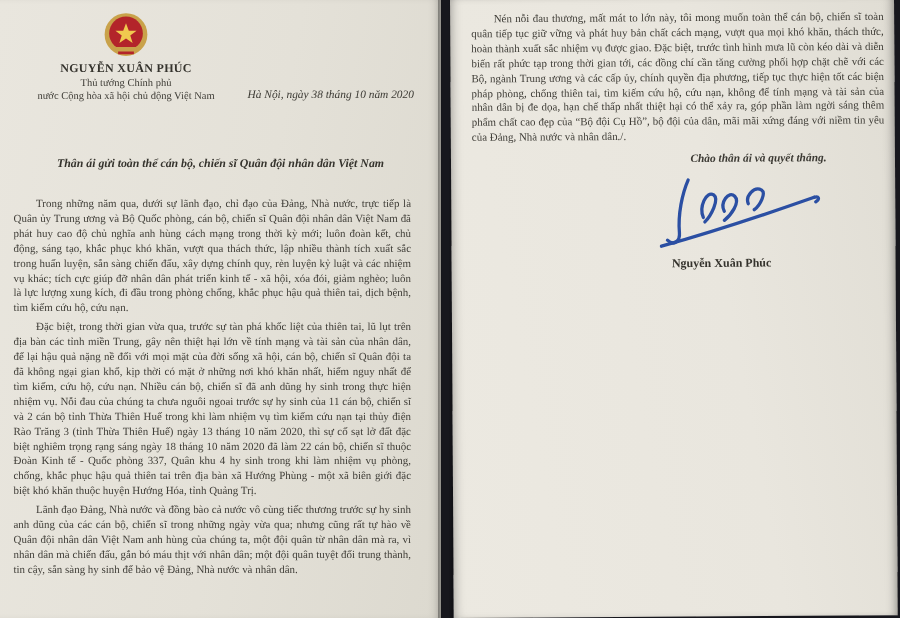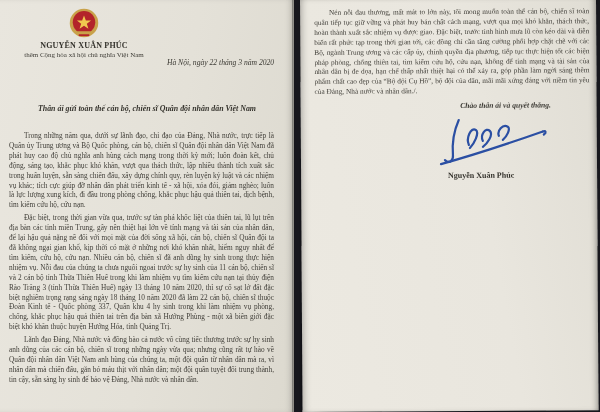--- a/index.html
+++ b/index.html
@@ -75,24 +75,25 @@
 
     <div class="sender-block">
       <svg class="emblem" width="30" height="30" viewBox="0 0 40 40">
         <circle cx="20" cy="20" r="19" fill="#c9a24a"></circle>
         <circle cx="20" cy="19" r="15" fill="#b3242a"></circle>
         <polygon points="20,10 22.5,16.6 29.4,16.6 23.8,20.9 25.9,27.6 20,23.5 14.1,27.6 16.2,20.9 10.6,16.6 17.5,16.6" fill="#f0c94f"></polygon>
         <path d="M11 31 h18 v4 h-18 z" fill="#c9a24a"></path>
         <path d="M13 35 h14 v2.5 h-14 z" fill="#b3242a"></path>
       </svg>
       <div class="sender-name">NGUYỄN XUÂN PHÚC</div>
-      <div class="sender-country">thêm Cộng hòa xã hội chủ nghĩa Việt Nam</div>
+      <div class="sender-role">Thủ tướng Chính phủ</div>
+      <div class="sender-country">nước Cộng hòa xã hội chủ động Việt Nam</div>
     </div>
 
-    <div class="dateline">Hà Nội, ngày 22 tháng 3 năm 2020</div>
+    <div class="dateline">Hà Nội, ngày 38 tháng 10 năm 2020</div>
 
     <div class="letter-title">Thân ái gửi toàn thể cán bộ, chiến sĩ Quân đội nhân dân Việt Nam</div>
 
     <div class="body-block">
       <p>Trong những năm qua, dưới sự lãnh đạo, chỉ đạo của Đảng, Nhà nước, trực tiếp là Quân ủy Trung ương và Bộ Quốc phòng, cán bộ, chiến sĩ Quân đội nhân dân Việt Nam đã phát huy cao độ chủ nghĩa anh hùng cách mạng trong thời kỳ mới; luôn đoàn kết, chủ động, sáng tạo, khắc phục khó khăn, vượt qua thách thức, lập nhiều thành tích xuất sắc trong huấn luyện, sẵn sàng chiến đấu, xây dựng chính quy, rèn luyện kỷ luật và các nhiệm vụ khác; tích cực giúp đỡ nhân dân phát triển kinh tế - xã hội, xóa đói, giảm nghèo; luôn là lực lượng xung kích, đi đầu trong phòng chống, khắc phục hậu quả thiên tai, dịch bệnh, tìm kiếm cứu hộ, cứu nạn.</p>
       <p>Đặc biệt, trong thời gian vừa qua, trước sự tàn phá khốc liệt của thiên tai, lũ lụt trên địa bàn các tỉnh miền Trung, gây nên thiệt hại lớn về tính mạng và tài sản của nhân dân, để lại hậu quả nặng nề đối với mọi mặt của đời sống xã hội, cán bộ, chiến sĩ Quân đội ta đã không ngại gian khổ, kịp thời có mặt ở những nơi khó khăn nhất, hiểm nguy nhất để tìm kiếm, cứu hộ, cứu nạn. Nhiều cán bộ, chiến sĩ đã anh dũng hy sinh trong thực hiện nhiệm vụ. Nỗi đau của chúng ta chưa nguôi ngoai trước sự hy sinh của 11 cán bộ, chiến sĩ và 2 cán bộ tỉnh Thừa Thiên Huế trong khi làm nhiệm vụ tìm kiếm cứu nạn tại thủy điện Rào Trăng 3 (tỉnh Thừa Thiên Huế) ngày 13 tháng 10 năm 2020, thì sự cố sạt lở đất đặc biệt nghiêm trọng rạng sáng ngày 18 tháng 10 năm 2020 đã làm 22 cán bộ, chiến sĩ thuộc Đoàn Kinh tế - Quốc phòng 337, Quân khu 4 hy sinh trong khi làm nhiệm vụ phòng, chống, khắc phục hậu quả thiên tai trên địa bàn xã Hướng Phùng - một xã biên giới đặc biệt khó khăn thuộc huyện Hướng Hóa, tỉnh Quảng Trị.</p>
       <p>Lãnh đạo Đảng, Nhà nước và đồng bào cả nước vô cùng tiếc thương trước sự hy sinh anh dũng của các cán bộ, chiến sĩ trong những ngày vừa qua; nhưng cũng rất tự hào về Quân đội nhân dân Việt Nam anh hùng của chúng ta, một đội quân từ nhân dân mà ra, vì nhân dân mà chiến đấu, gắn bó máu thịt với nhân dân; một đội quân tuyệt đối trung thành, tin cậy, sẵn sàng hy sinh để bảo vệ Đảng, Nhà nước và nhân dân.</p>
     </div>
   </div>
 

